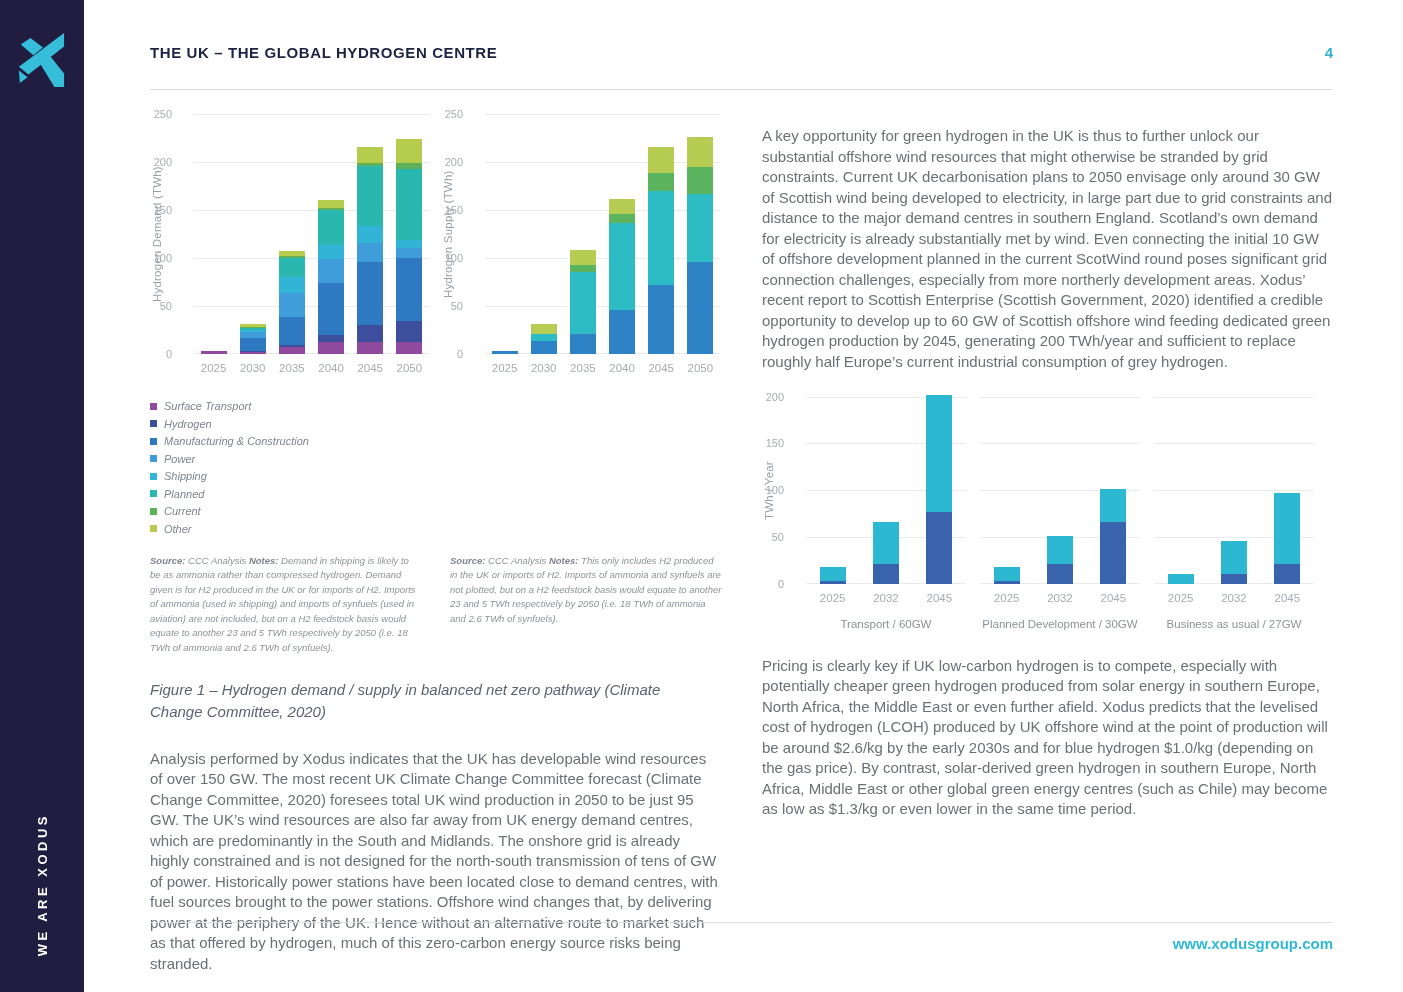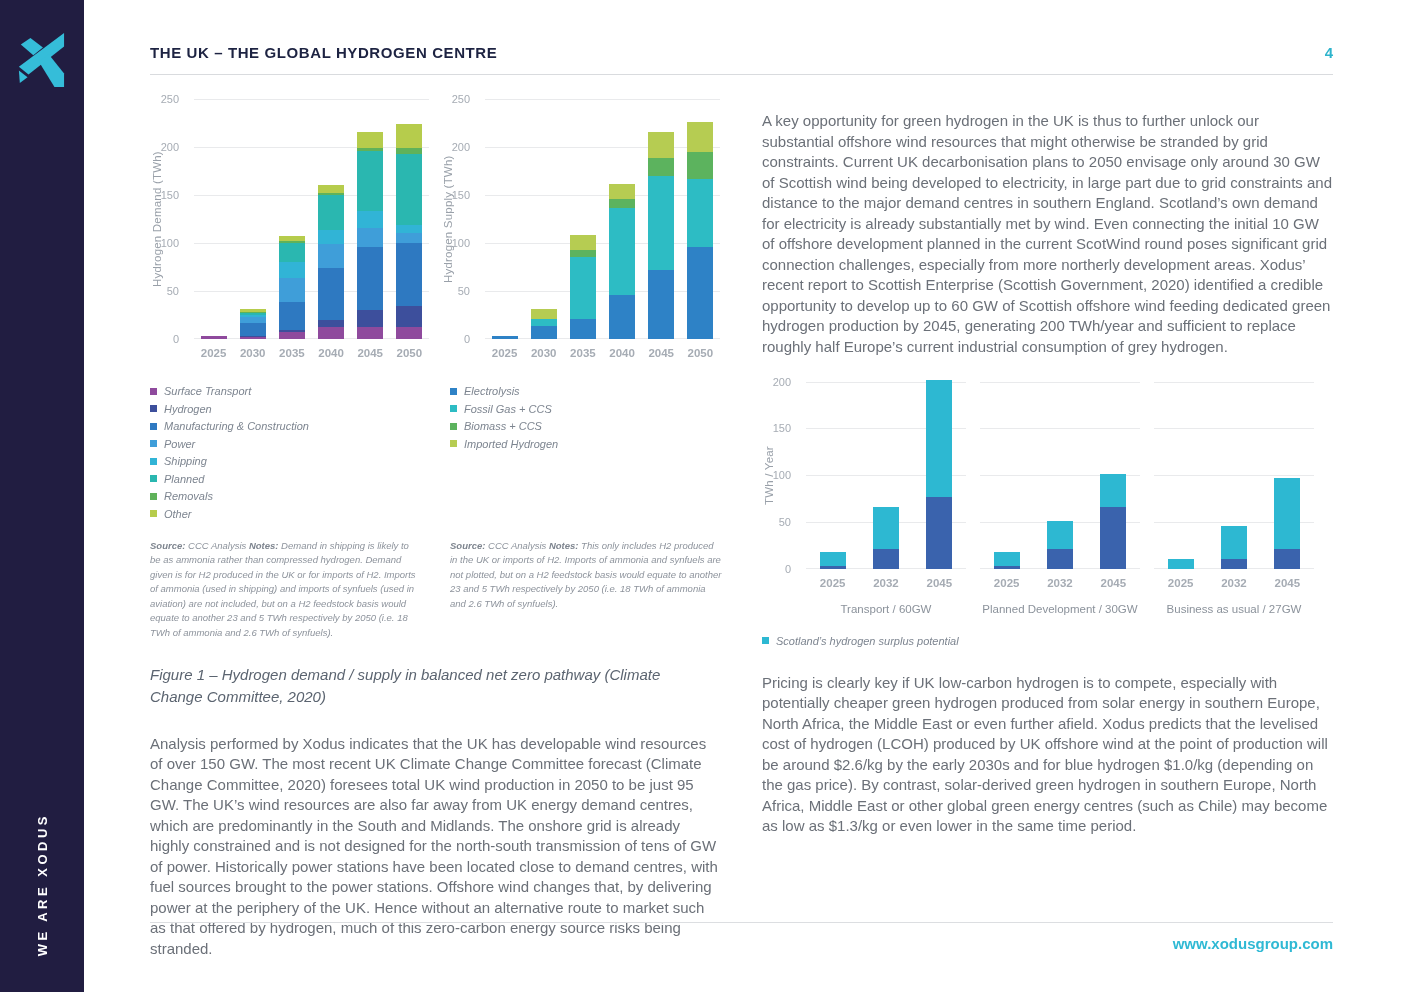--- a/index.html
+++ b/index.html
@@ -11,37 +11,37 @@
   .sidebar { position:absolute; left:0; top:0; bottom:0; width:84px; background:#211d41; }
   .logo-wrap { position:absolute; top:32px; left:16px; width:50px; height:56px; }
   .logo-wrap svg { width:100%; height:100%; display:block; }
   .tagline-wrap { position:absolute; bottom:36px; left:0; width:100%; display:flex; justify-content:center; }
   .tagline { writing-mode:vertical-rl; transform:rotate(180deg); color:#ffffff;
              font-size:13px; font-weight:600; letter-spacing:3.5px; }
 
   
   .main { position:absolute; left:84px; top:0; right:0; bottom:0; padding:44px 70px 0 66px; }
   .page-header { display:flex; justify-content:space-between; align-items:flex-end;
-                 border-bottom:1px solid #d9dbde; padding-bottom:13px; }
+                 border-bottom:1px solid #d9dbde; padding-bottom:28px; }
   .page-title { font-size:15px; font-weight:700; letter-spacing:0.6px; color:#1d2342; }
   .page-num { font-size:15px; font-weight:700; color:#2eb4cc; }
 
   .columns { display:flex; margin-top:24px; }
   .col-left { width:570px; flex:none; margin-right:42px; }
   .col-right { flex:1; min-width:0; }
 
   
   .fig1-charts { display:flex; gap:12px; }
   .chart { display:flex; align-items:flex-start; }
   .chart-f1 { width:279px; flex:none; }
   .ytitle { writing-mode:vertical-rl; transform:rotate(180deg); font-size:11.5px; color:#99a0a9;
             text-align:center; flex:none; line-height:14px; letter-spacing:0.2px; }
   .yaxis { position:relative; flex:none; width:30px; }
-  .ytick { position:absolute; right:15px; transform:translateY(-50%); font-size:11px; color:#a6acb4; }
-  .plotcol { flex:1; min-width:0;font-weight:bold; }
+  .ytick { position:absolute; right:22px; transform:translateY(-50%); font-size:11px; color:#a6acb4; }
+  .plotcol { flex:1; min-width:0; }
   .plot { position:relative; display:flex; align-items:flex-end; justify-content:space-around; }
   .gridline { position:absolute; left:0; right:0; height:1px; background:#e9eaec; }
   .bar { width:26px; display:flex; flex-direction:column-reverse; position:relative; z-index:1; }
   .seg { width:100%; }
   .xlabels { display:flex; justify-content:space-around; margin-top:8px; }
   .xtick { font-size:11.5px; color:#a6acb4; }
 
   
   .fig1-legends { display:flex; margin-top:26px; }
   .legend { list-style:none; }
@@ -275,43 +275,25 @@
               <li>
                 <span class="swatch" style="background: rgb(49, 180, 214);"></span>
                 <span class="legend-label">Shipping</span>
               </li>
               <li>
                 <span class="swatch" style="background: rgb(42, 183, 176);"></span>
                 <span class="legend-label">Planned</span>
               </li>
               <li>
                 <span class="swatch" style="background: rgb(95, 178, 90);"></span>
-                <span class="legend-label">Removals</span>
+                <span class="legend-label">Current</span>
               </li>
               <li>
                 <span class="swatch" style="background: rgb(182, 204, 76);"></span>
                 <span class="legend-label">Other</span>
-              </li>
-            </ul>
-          <ul class="legend">
-              <li>
-                <span class="swatch" style="background: rgb(46, 130, 198);"></span>
-                <span class="legend-label">Electrolysis</span>
-              </li>
-              <li>
-                <span class="swatch" style="background: rgb(45, 188, 196);"></span>
-                <span class="legend-label">Fossil Gas + CCS</span>
-              </li>
-              <li>
-                <span class="swatch" style="background: rgb(92, 179, 94);"></span>
-                <span class="legend-label">Biomass + CCS</span>
-              </li>
-              <li>
-                <span class="swatch" style="background: rgb(182, 204, 82);"></span>
-                <span class="legend-label">Imported Hydrogen</span>
               </li>
             </ul>
         </div>
 
         <div class="source-notes">
           <p class="note"><b>Source:</b><span> CCC Analysis </span><b>Notes:</b><span> Demand in shipping is likely to be as ammonia rather than compressed hydrogen. Demand given is for H2 produced in the UK or for imports of H2. Imports of ammonia (used in shipping) and imports of synfuels (used in aviation) are not included, but on a H2 feedstock basis would equate to another 23 and 5 TWh respectively by 2050 (i.e. 18 TWh of ammonia and 2.6 TWh of synfuels).</span></p>
           <p class="note"><b>Source:</b><span> CCC Analysis </span><b>Notes:</b><span> This only includes H2 produced in the UK or imports of H2. Imports of ammonia and synfuels are not plotted, but on a H2 feedstock basis would equate to another 23 and 5 TWh respectively by 2050 (i.e. 18 TWh of ammonia and 2.6 TWh of synfuels).</span></p>
         </div>
 
         <p class="fig-caption">Figure 1 – Hydrogen demand / supply in balanced net zero pathway (Climate Change Committee, 2020)</p>
@@ -421,24 +403,20 @@
                     <span class="xtick">2032</span>
                     <span class="xtick">2045</span>
                   </div>
                 </div>
               </div>
             <div class="sub-label">Business as usual / 27GW</div>
           </div>
         </div>
 
         <ul class="legend fig2-legend">
-            <li>
-              <span class="swatch" style="background: rgb(45, 184, 210);"></span>
-              <span class="legend-label">Scotland’s hydrogen surplus potential</span>
-            </li>
           </ul>
 
 
         <p class="body-text">Pricing is clearly key if UK low-carbon hydrogen is to compete, especially with potentially cheaper green hydrogen produced from solar energy in southern Europe, North Africa, the Middle East or even further afield. Xodus predicts that the levelised cost of hydrogen (LCOH) produced by UK offshore wind at the point of production will be around $2.6/kg by the early 2030s and for blue hydrogen $1.0/kg (depending on the gas price). By contrast, solar-derived green hydrogen in southern Europe, North Africa, Middle East or other global green energy centres (such as Chile) may become as low as $1.3/kg or even lower in the same time period.</p>
 
       </section>
     </div>
   </main>
 
   <footer class="footer">

